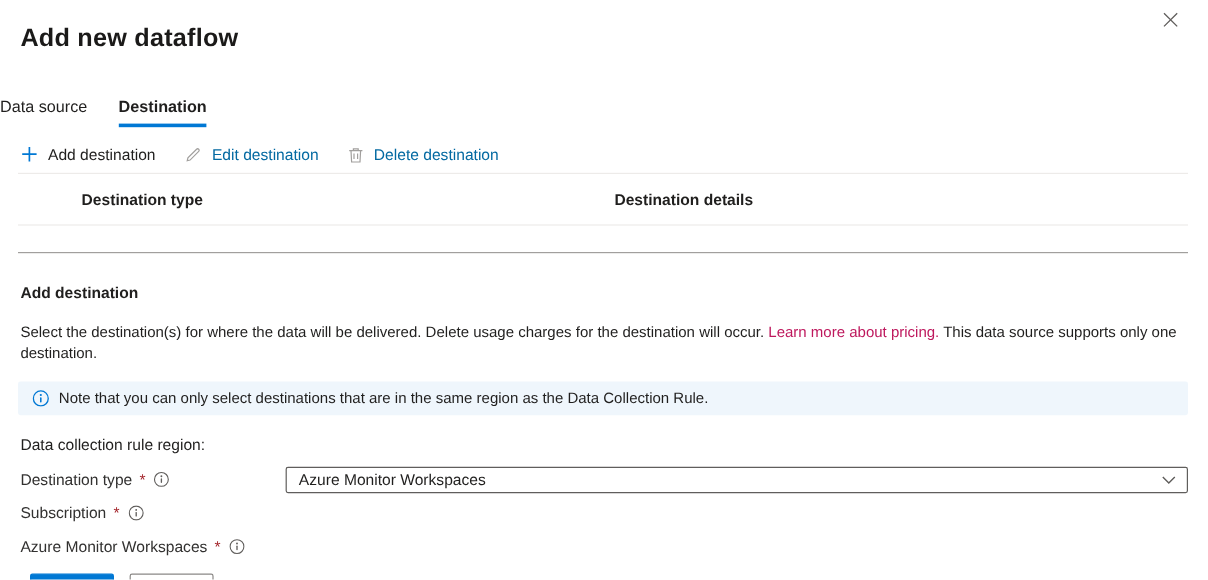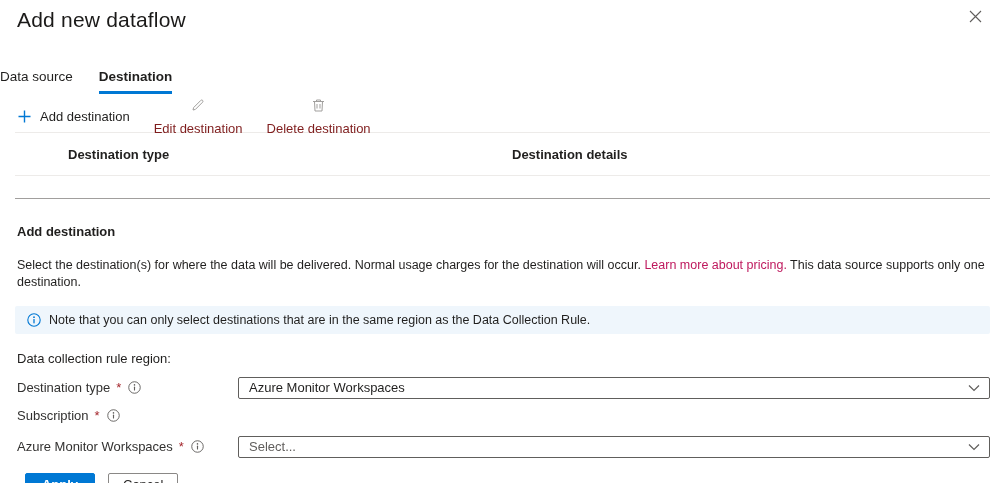--- a/index.html
+++ b/index.html
@@ -9,24 +9,25 @@
     background: #ffffff;
     color: #201f1e;
     font-size: 13px;
     position: relative;
     overflow: hidden;
   }
 
   
   .page-title {
     font-size: 21px;
-    font-weight: 400;
+    font-weight: 700;
     color: #1b1a19;
     padding: 8px 0 0 17px;
     letter-spacing: 0.2px;
+    margin-top: 12px;
   }
   .close-btn {
     position: absolute;
     top: 7px;
     left: 964px;
     width: 22px;
     height: 22px;
     display: flex;
     align-items: center;
     justify-content: center;
@@ -63,21 +64,21 @@
     margin-top: 7px;
   }
   .command {
     display: flex;
     align-items: center;
     gap: 9px;
     cursor: pointer;
     font-size: 13px;
     color: #201f1e;
   }
-  .command.disabled { color: #7f1d1d; cursor: default; flex-direction: column; }
+  .command.disabled { color: #0369a1; cursor: default; }
   .cmd-icon { display: flex; align-items: center; }
 
   .divider-light {
     border-bottom: 1px solid #edebe9;
     margin: 0 17px 0 15px;
   }
 
   
   .grid-header {
     display: flex;
@@ -245,21 +246,21 @@
 
 <div class="grid-header">
   <div class="grid-col-type">Destination type</div>
   <div class="grid-col-details">Destination details</div>
 </div>
 <div class="grid-empty-row"></div>
 
 <div class="section-heading">Add destination</div>
 
 <div class="section-desc">
-  <span>Select the destination(s) for where the data will be delivered. Normal usage charges for the destination will occur. </span><span class="link">Learn more about pricing.</span><span> This data source supports only one destination.</span>
+  <span>Select the destination(s) for where the data will be delivered. Delete usage charges for the destination will occur. </span><span class="link">Learn more about pricing.</span><span> This data source supports only one destination.</span>
 </div>
 
 <div class="info-banner">
   <span style="display:flex;align-items:center;">
     <svg width="14" height="14" viewBox="0 0 14 14">
         <circle cx="7" cy="7" r="6.2" stroke="#0078d4" stroke-width="1.1" fill="none"></circle>
         <circle cx="7" cy="4.2" r="0.9" fill="#0078d4"></circle>
         <rect x="6.35" y="6" width="1.3" height="4.4" rx="0.6" fill="#0078d4"></rect>
       </svg>
   </span>
@@ -311,28 +312,20 @@
       <span>Azure Monitor Workspaces</span>
       <span class="required-star">*</span>
       <span class="label-info">
         <svg width="13" height="13" viewBox="0 0 14 14">
             <circle cx="7" cy="7" r="6.2" stroke="#605e5c" stroke-width="1" fill="none"></circle>
             <circle cx="7" cy="4.2" r="0.85" fill="#605e5c"></circle>
             <rect x="6.4" y="6" width="1.2" height="4.2" rx="0.6" fill="#605e5c"></rect>
           </svg>
       </span>
     </div>
-    <div class="select-box">
-      <span class="select-value placeholder">Select...</span>
-      <span>
-        <svg width="12" height="8" viewBox="0 0 12 8">
-            <path d="M1 1.5 L6 6.5 L11 1.5" stroke="#605e5c" stroke-width="1.2" fill="none"></path>
-          </svg>
-      </span>
-    </div>
   </div>
 
 </div>
 
 <div class="footer">
   <button class="btn btn-primary">Apply</button>
   <button class="btn btn-secondary">Cancel</button>
 </div>
 
 </body></html>

